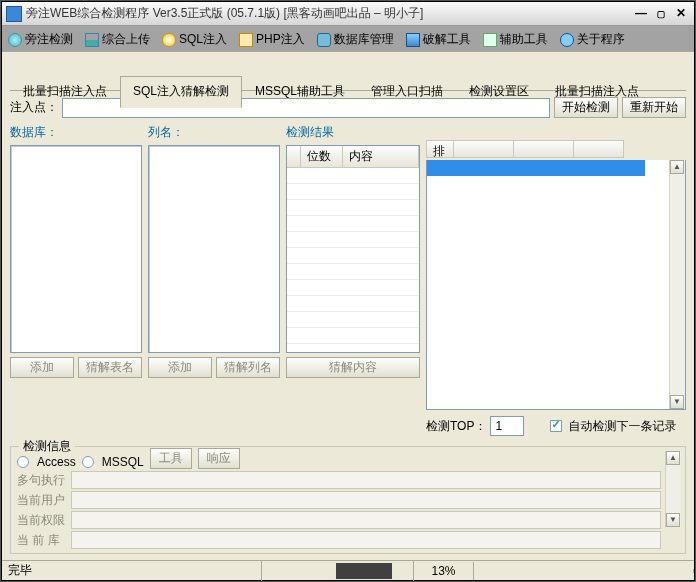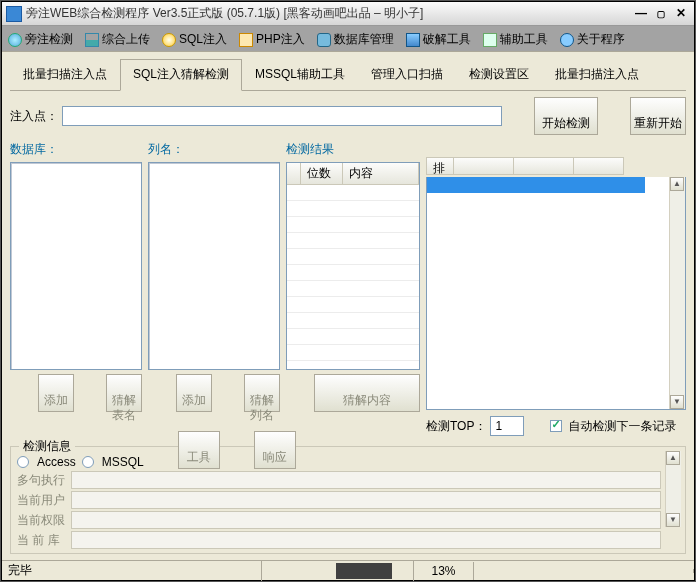--- a/index.html
+++ b/index.html
@@ -19,26 +19,26 @@
   .ti-globe { border:1px solid #2a7; border-radius:50%; background: radial-gradient(#aef,#5ad); }
   .ti-chart { border:1px solid #38a; background: linear-gradient(to top,#4aa 50%,transparent 50%),linear-gradient(to top,#d33 30%,transparent 30%); }
   .ti-sql { border:1px solid #cc9a00; background: radial-gradient(#ffe,#fc3); border-radius:50%; }
   .ti-php { border:1px solid #c80; background: #fde8b0; }
   .ti-db { background: linear-gradient(#7bd,#7bd); border:1px solid #268; border-radius:3px 3px 3px 3px; }
   .ti-tool { border:1px solid #158; background: linear-gradient(#8cf,#48c); }
   .ti-doc { border:1px solid #6a6; background: #dfe; }
   .ti-help { border:1px solid #158; border-radius:50%; background: #8cf; }
   .subtabs-wrap { padding: 6px 8px 0 8px; background: #ece9d8; }
   .subtabs { display: flex; border-bottom: 1px solid #aca899; }
-  .subtab { padding: 6px 12px 7px 12px; border: 1px solid transparent; border-bottom: none; cursor: pointer; position:relative; top:1px; }
+  .subtab { padding: 6px 12px 7px 12px; border: 1px solid transparent; border-bottom: none; cursor: pointer; position:relative; top:18px; }
   .subtab.active { background: #ece9d8; border: 1px solid #aca899; border-bottom: 1px solid #ece9d8; padding-left: 12px; }
   .panel { flex: 1; padding: 6px 8px; display: flex; flex-direction: column; gap: 4px; }
   .row { display: flex; align-items: center; gap: 4px; }
   .textin { border: 1px solid #7f9db9; background: #fff; height: 20px; padding: 2px 4px; }
-  .btn { border: 1px solid #aca899; background: linear-gradient(#fefefe,#e0e0d0); padding: 18px 0; text-align: center; cursor: pointer; height:21px; line-height:15px;margin-left:28px; }
+  .btn { border: 1px solid #aca899; background: linear-gradient(#fefefe,#e0e0d0); padding: 2px 0; text-align: center; cursor: pointer; height:21px; line-height:15px; }
   .btn:disabled, .btn.disabled { color: #8a8a7a; }
   .cols { display: flex; gap: 6px; }
   .group { display: flex; flex-direction: column; gap: 2px; }
   .group-label { color: #0369a1; padding: 2px 0; }
   .listbox { border: 1px solid #7f9db9; background: #fff; box-shadow: inset 1px 1px 0 #c0c8d4; }
   .grid { border: 1px solid #7f9db9; background: #fff; }
   .grid-header { display: flex; background: linear-gradient(#fcfcfb,#e6e6dc); border-bottom:1px solid #cbc8b8; }
   .grid-header th, .grid-header .gh { padding: 2px 6px; border-right: 1px solid #cbc8b8; text-align: left; font-weight: normal; }
   .grid-body { position: relative; }
   .grid-row { height: 16px; border-bottom: 1px solid #ececec; }
@@ -130,21 +130,21 @@
       <div class="subtab"><span>批量扫描注入点</span></div>
     </div>
   </div>
 
   <div class="panel">
 
     <div class="row">
       <span>注入点：</span>
       <input class="textin" style="flex: 1 1 0%;">
       <button class="btn" style="width:64px">开始检测</button>
-      <button class="btn" style="width:56px">重新开始</button>
+      <button class="btn" style="width:64px">重新开始</button>
     </div>
 
     <div class="cols" style="flex:1; min-height:0;">
 
       <div class="group" style="width:132px">
         <div class="group-label">数据库：</div>
         <div class="listbox" style="height:208px"></div>
         <div class="two-btn">
           <button class="btn disabled">添加</button>
           <button class="btn disabled">猜解表名</button>

